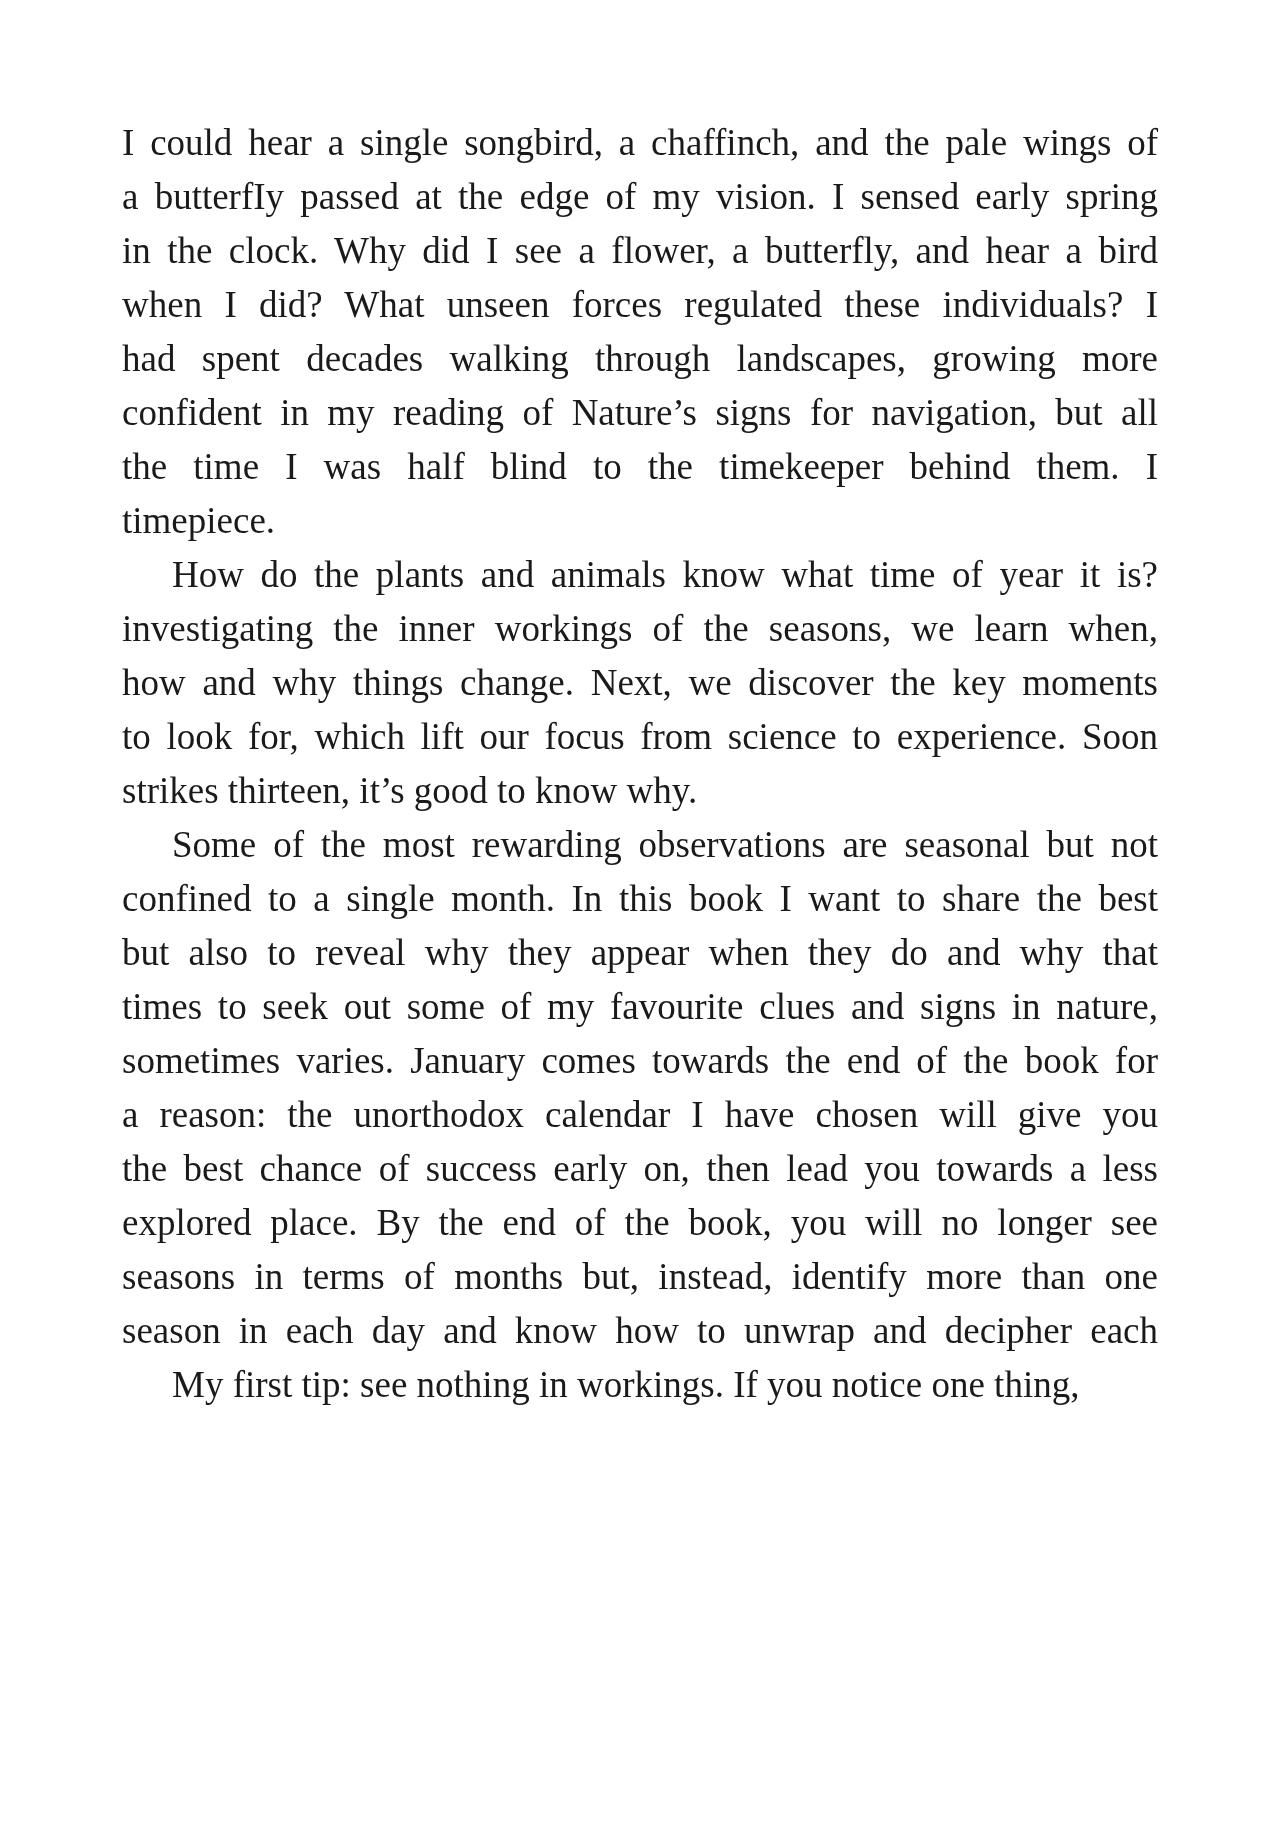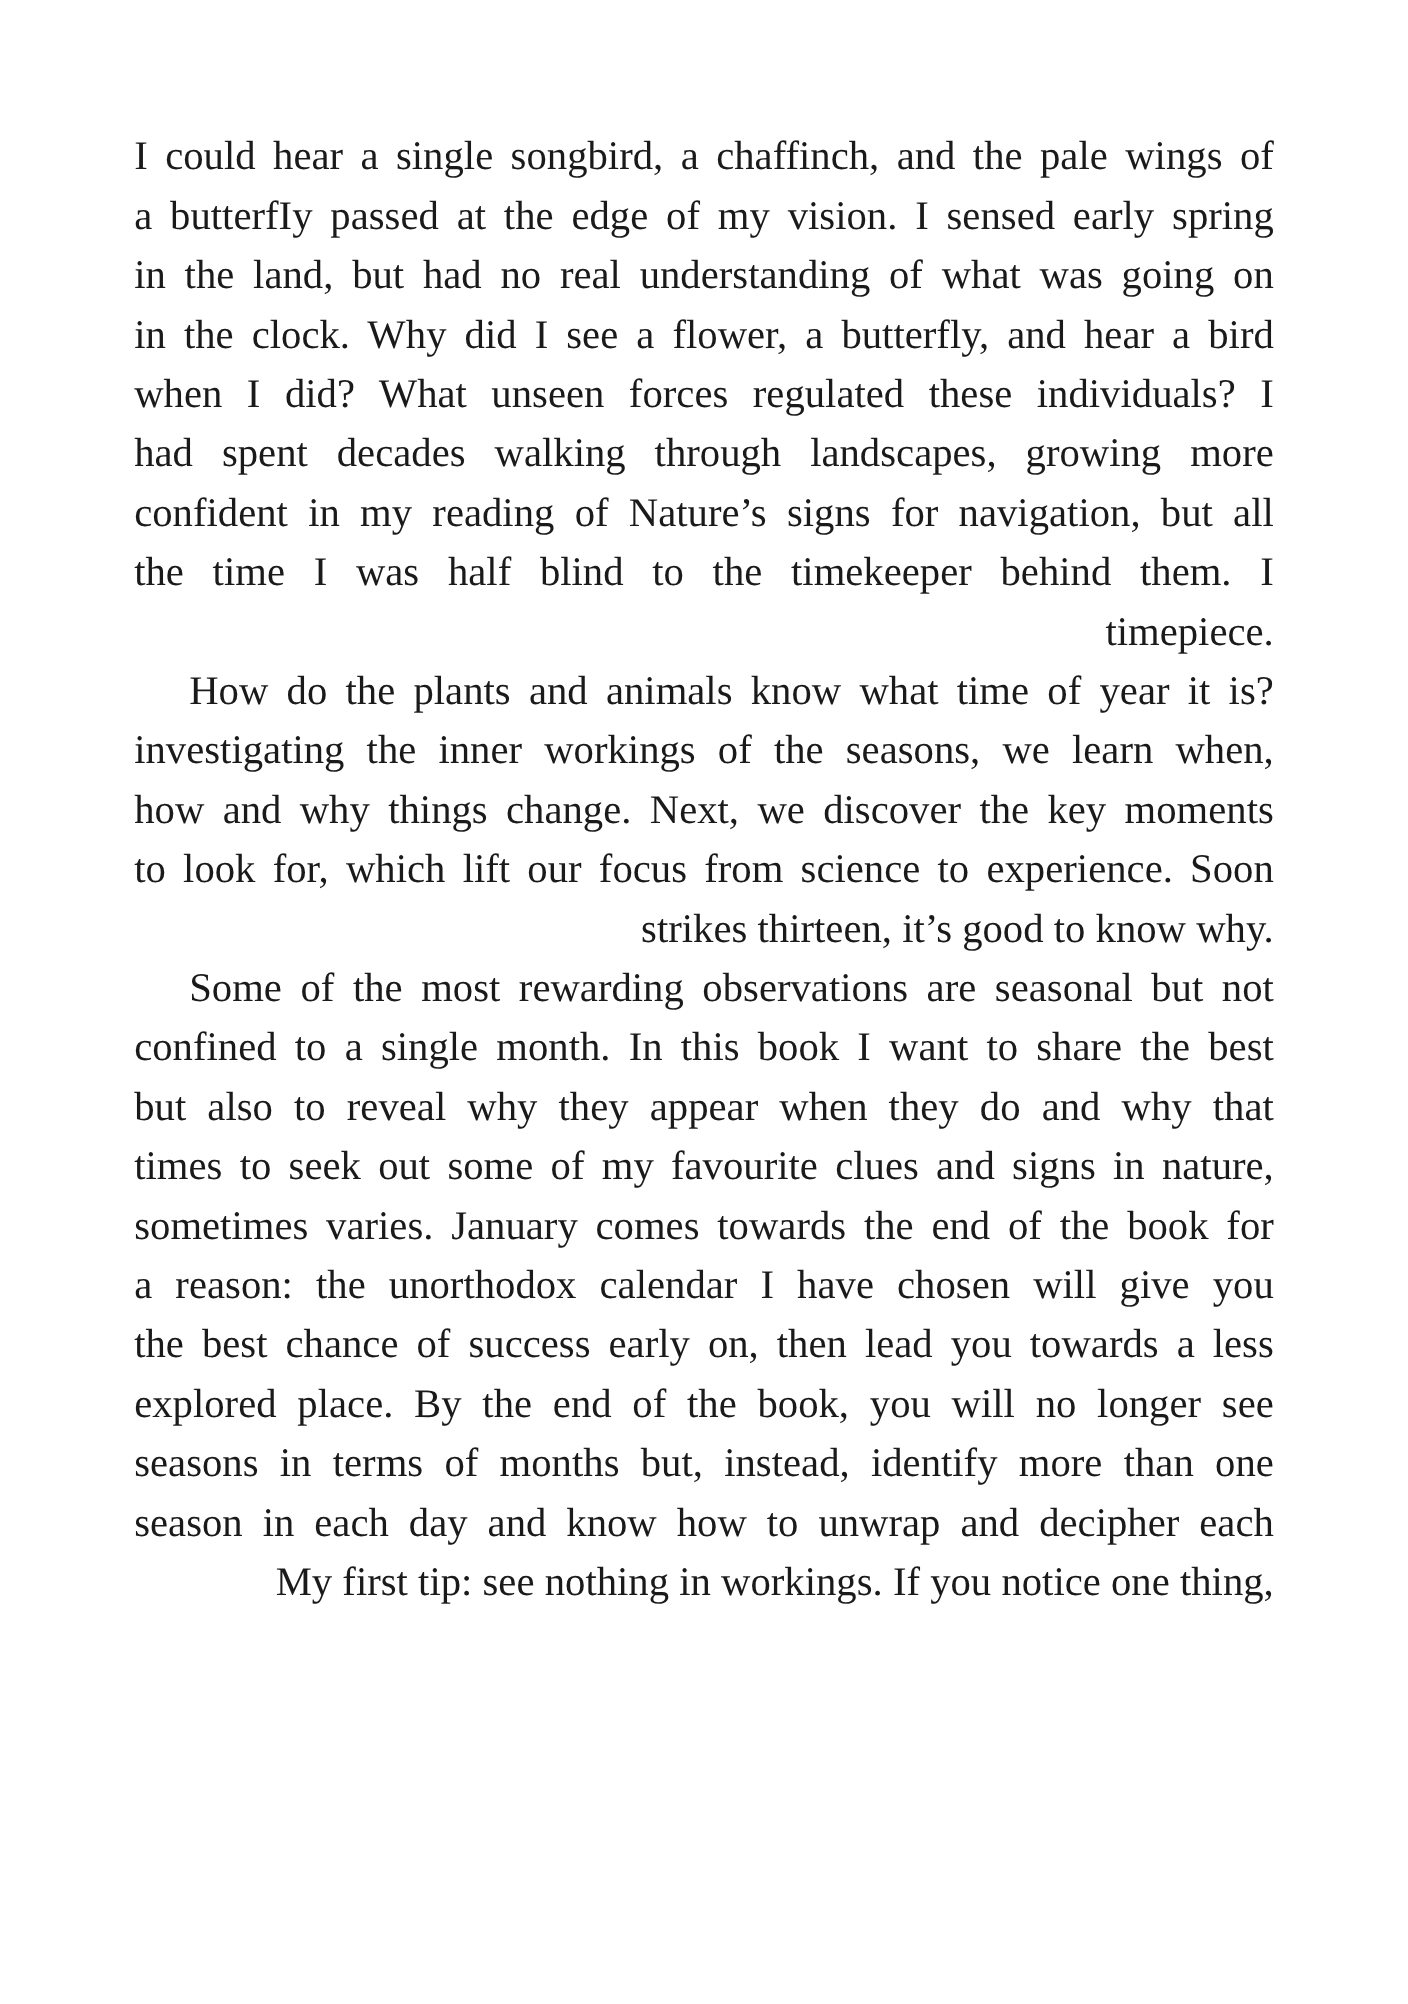--- a/index.html
+++ b/index.html
@@ -22,21 +22,21 @@
     font-family: "Liberation Serif", serif;
     font-size: 37px;
     line-height: 54px;
     color: #1a1a1a;
   }
   .para {
     margin: 0;
     padding: 0;
   }
   .line {
-    text-align: right;
+    text-align: left;
   }
   .line.j {
     text-align: justify;
     text-align-last: justify;
   }
   .line.indent {
     text-indent: 50px;
   }
   .watermark {
     position: absolute;
@@ -50,21 +50,20 @@
 </style>
 </head>
 <body>
 
 <div class="page">
   <div class="textblock">
 
     <div class="para">
       <div class="line j">I could hear a single songbird, a chaffinch, and the pale wings of</div>
       <div class="line j">a butterfIy passed at the edge of my vision. I sensed early spring</div>
-      <div class="line j">in the land, but had no real understanding of what was going on</div>
       <div class="line j">in the clock. Why did I see a flower, a butterfly, and hear a bird</div>
       <div class="line j">when I did? What unseen forces regulated these individuals? I</div>
       <div class="line j">had spent decades walking through landscapes, growing more</div>
       <div class="line j">confident in my reading of Nature’s signs for navigation, but all</div>
       <div class="line j">the time I was half blind to the timekeeper behind them. I</div>
       <div class="line">timepiece.</div>
     </div>
 
     <div class="para">
       <div class="line j indent">How do the plants and animals know what time of year it is?</div>

